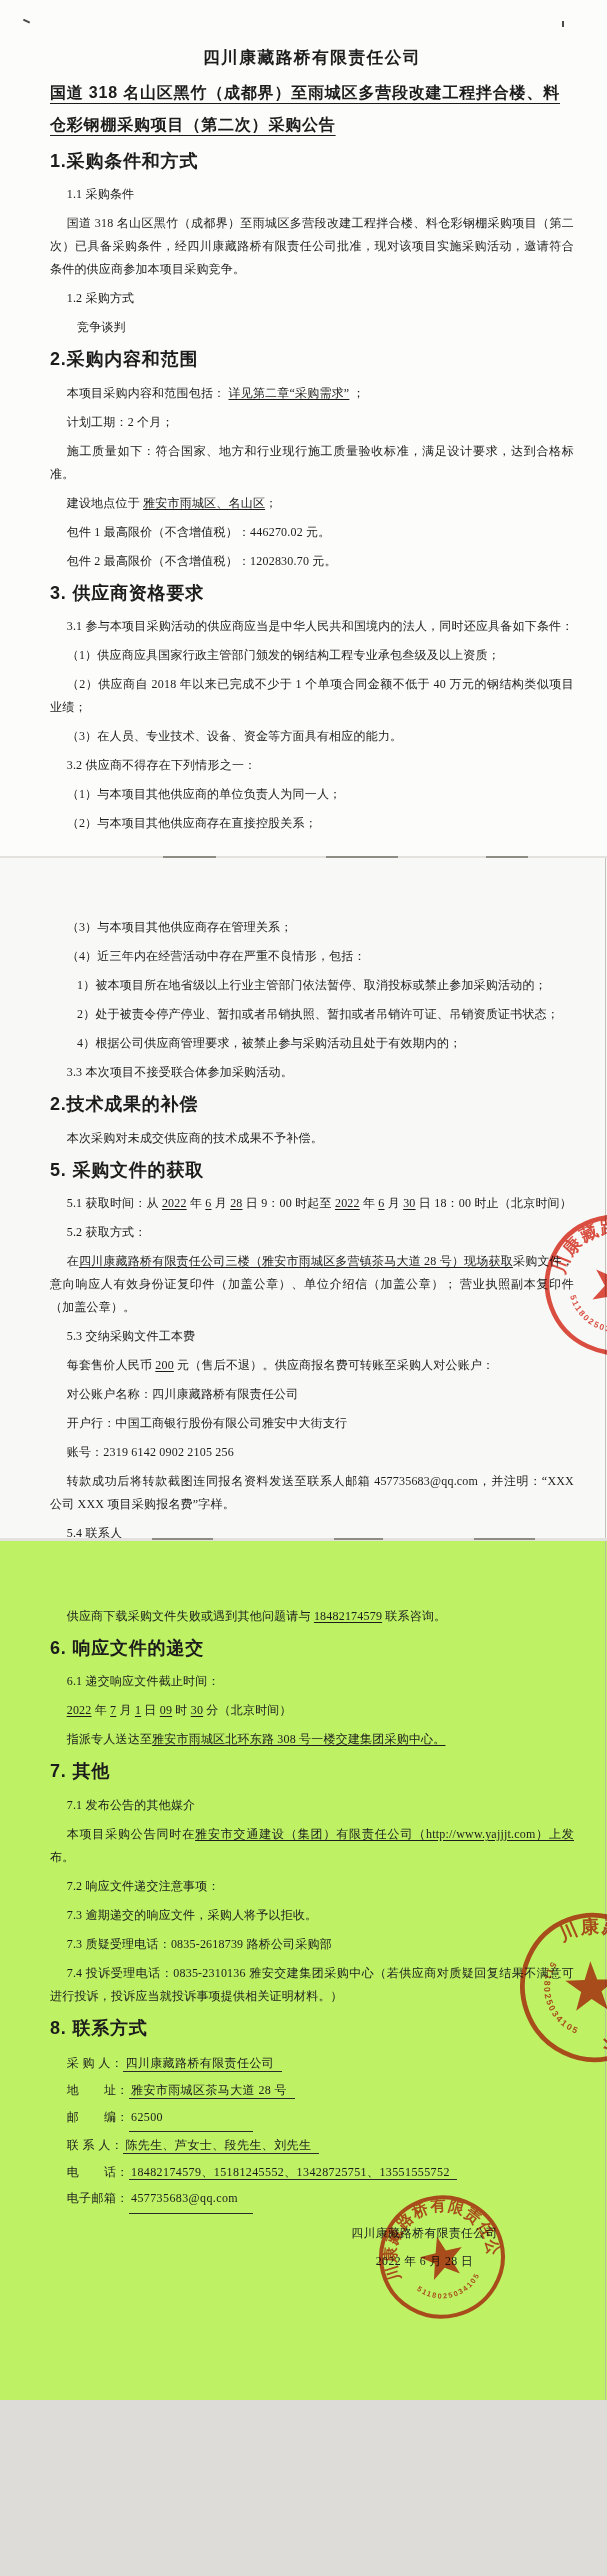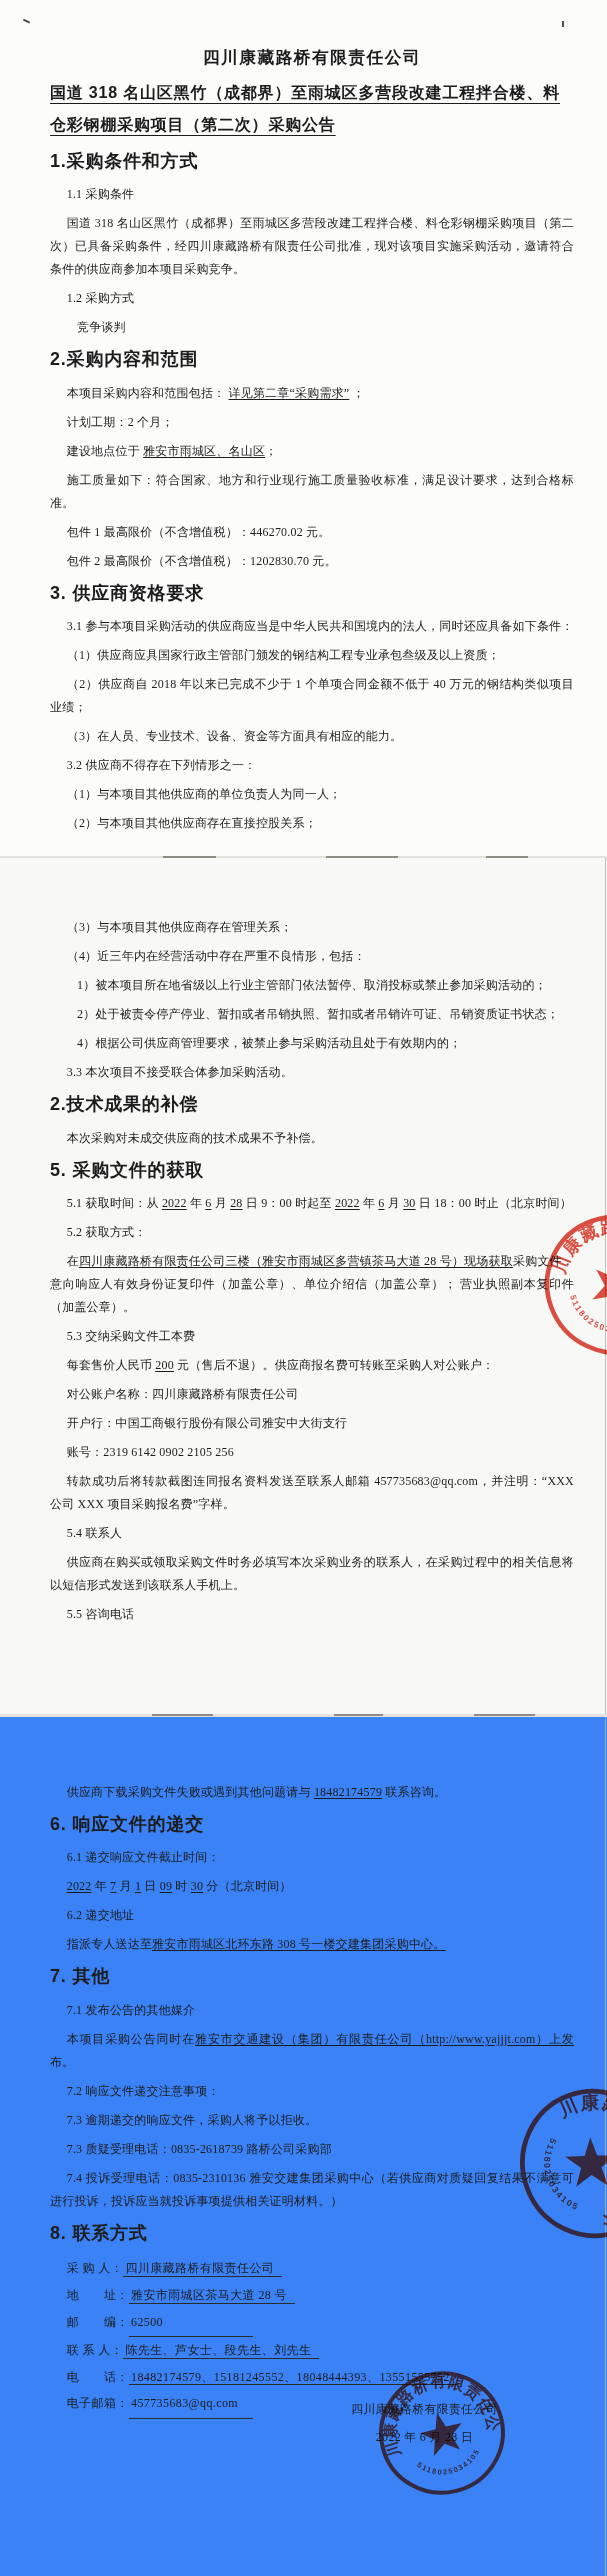--- a/index.html
+++ b/index.html
@@ -2,22 +2,22 @@
 <html style="font-size:12px"><head>
 <meta charset="utf-8">
 <style>
   html,body{margin:0;padding:0;}
   body{background:#dddcd8;}
   .canvas{position:relative;width:607px;height:2576px;margin:0 auto;overflow:hidden;
           font-family:"Liberation Serif","DejaVu Serif",serif;color:#1c1c1c;}
   .page{position:relative;width:607px;overflow:hidden;box-sizing:border-box;
         padding-left:50px;padding-right:33px;}
   .pg1{height:856px;background:#fcfcfb;padding-top:46px;}
-  .pg2{height:856px;background:#f8f8f6;padding-top:58px;}
-  .pg3{height:859px;background:#3b82f6;padding-top:64px;}
+  .pg2{height:680px;background:#f8f8f6;padding-top:58px;}
+  .pg3{height:859px;background:#bef264;padding-top:64px;}
   .page-break{height:2.3px;background:#e3e2de;position:relative;}
   .dash{position:absolute;height:1.5px;background:#8d8d85;top:0;}
   .scan-edge{position:absolute;right:0.8px;top:0;height:100%;width:1.5px;background:#b3b3aa;opacity:.8;}
   .speck{position:absolute;background:#4a4a44;}
   .speck.s1{left:23px;top:20px;width:6.8px;height:2.3px;transform:rotate(25deg);}
   .speck.s2{left:562px;top:21px;width:2.3px;height:6px;}
 
   .doc-company{text-align:center;font-size:16.7px;font-weight:700;letter-spacing:1.5px;
                font-family:"Liberation Sans","DejaVu Sans",sans-serif;margin:0 0 7.6px;}
   .doc-title{font-size:16px;font-weight:700;letter-spacing:0.8px;line-height:32px;
@@ -73,22 +73,22 @@
       <div><u>仓彩钢棚采购项目（第二次）采购公告</u></div>
     </div>
     <div class="h">1.采购条件和方式</div>
     <p class="b">1.1 采购条件</p>
     <p class="b">国道 318 名山区黑竹（成都界）至雨城区多营段改建工程拌合楼、料仓彩钢棚采购项目（第二次）已具备采购条件，经四川康藏路桥有限责任公司批准，现对该项目实施采购活动，邀请符合条件的供应商参加本项目采购竞争。</p>
     <p class="b">1.2 采购方式</p>
     <p class="b b2">竞争谈判</p>
     <div class="h">2.采购内容和范围</div>
     <p class="b"><span>本项目采购内容和范围包括： </span><u>详见第二章“采购需求”</u><span> ；</span></p>
     <p class="b">计划工期：2 个月；</p>
+    <p class="b">施工质量如下：符合国家、地方和行业现行施工质量验收标准，满足设计要求，达到合格标准。</p>
     <p class="b"><span>建设地点位于 </span><u>雅安市雨城区、名山区</u><span>；</span></p>
-    <p class="b">施工质量如下：符合国家、地方和行业现行施工质量验收标准，满足设计要求，达到合格标准。</p>
     <p class="b">包件 1 最高限价（不含增值税）：446270.02 元。</p>
     <p class="b">包件 2 最高限价（不含增值税）：1202830.70 元。</p>
     <div class="h">3. 供应商资格要求</div>
     <p class="b">3.1 参与本项目采购活动的供应商应当是中华人民共和国境内的法人，同时还应具备如下条件：</p>
     <p class="b">（1）供应商应具国家行政主管部门颁发的钢结构工程专业承包叁级及以上资质；</p>
     <p class="b">（2）供应商自 2018 年以来已完成不少于 1 个单项合同金额不低于 40 万元的钢结构类似项目业绩；</p>
     <p class="b">（3）在人员、专业技术、设备、资金等方面具有相应的能力。</p>
     <p class="b">3.2 供应商不得存在下列情形之一：</p>
     <p class="b">（1）与本项目其他供应商的单位负责人为同一人；</p>
     <p class="b">（2）与本项目其他供应商存在直接控股关系；</p>
@@ -133,35 +133,34 @@
     <div class="dash" style="left:334px;width:49px;"></div>
     <div class="dash" style="left:474px;width:61px;"></div>
   </div>
 
   <section class="page pg3">
     <div class="scan-edge"></div>
     <p class="b"><span>供应商下载采购文件失败或遇到其他问题请与 </span><u>18482174579</u><span> 联系咨询。</span></p>
     <div class="h">6. 响应文件的递交</div>
     <p class="b">6.1 递交响应文件截止时间：</p>
     <p class="b"><u>2022</u><span> 年 </span><u>7</u><span> 月 </span><u>1</u><span> 日 </span><u>09</u><span> 时 </span><u>30</u><span> 分（北京时间）</span></p>
-    <p class="b">6.2 递交地址</p>
     <p class="b"><span>指派专人送达至</span><u>雅安市雨城区北环东路 308 号一楼交建集团采购中心。</u></p>
     <div class="h">7. 其他</div>
     <p class="b">7.1 发布公告的其他媒介</p>
     <p class="b"><span>本项目采购公告同时在</span><u>雅安市交通建设（集团）有限责任公司（http://www.yajjjt.com）上发</u><span>布。</span></p>
     <p class="b">7.2 响应文件递交注意事项：</p>
     <p class="b">7.3 逾期递交的响应文件，采购人将予以拒收。</p>
     <p class="b">7.3 质疑受理电话：0835-2618739 路桥公司采购部</p>
     <p class="b">7.4 投诉受理电话：0835-2310136 雅安交建集团采购中心（若供应商对质疑回复结果不满意可进行投诉，投诉应当就投诉事项提供相关证明材料。）</p>
     <div class="h">8. 联系方式</div>
     <p class="contact-row"><span>采 购 人：</span><span class="uval">四川康藏路桥有限责任公司</span></p>
     <p class="contact-row"><span>地　　址：</span><span class="uval">雅安市雨城区茶马大道 28 号</span></p>
     <p class="contact-row"><span>邮　　编：</span><span class="uval wide">62500</span></p>
     <p class="contact-row"><span>联 系 人：</span><span class="uval">陈先生、芦女士、段先生、刘先生</span></p>
-    <p class="contact-row"><span>电　　话：</span><span class="uval">18482174579、15181245552、18048444393、13551555752</span></p>
+    <p class="contact-row"><span>电　　话：</span><span class="uval">18482174579、15181245552、13428725751、13551555752</span></p>
     <p class="contact-row"><span>电子邮箱：</span><span class="uval wide">457735683@qq.com</span></p>
     <div class="signature">
       <div>四川康藏路桥有限责任公司</div>
       <div>2022 年 6 月 28 日</div>
     </div>
     <svg class="seal seal-2" viewBox="0 0 200 200">
         <use href="#seal-def"></use>
       </svg>
     <svg class="seal seal-3" viewBox="0 0 200 200">
         <use href="#seal-def"></use>

